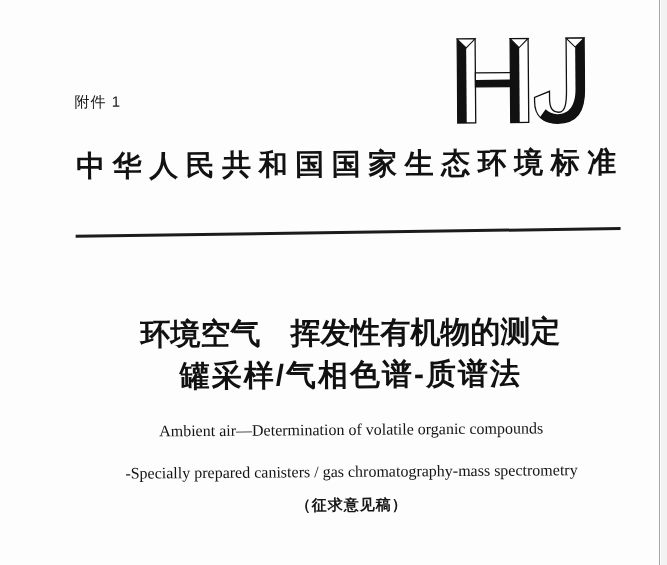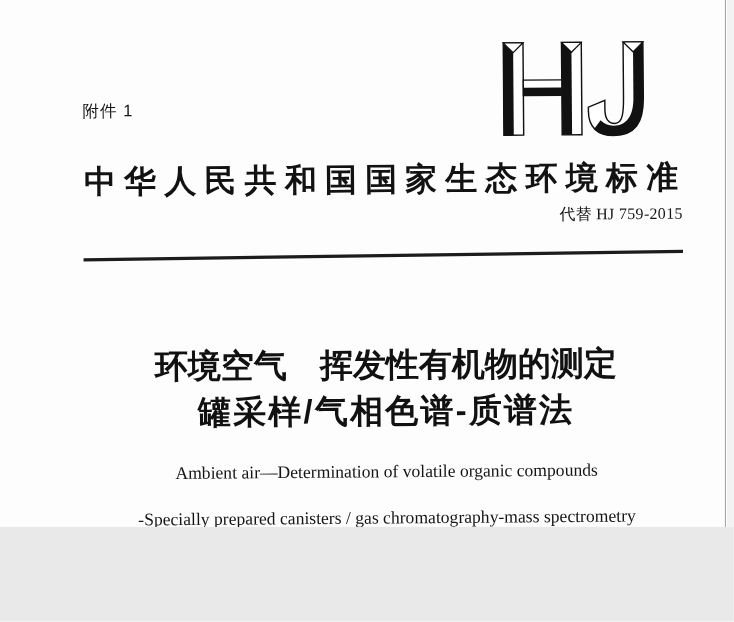--- a/index.html
+++ b/index.html
@@ -1,17 +1,17 @@
 <!DOCTYPE html>
 <html><head>
 <meta charset="utf-8">
 <style>
   html,body{margin:0;padding:0;background:#e9e9e9;}
   .page{
-    position:relative;width:667px;height:479px;background:#fdfdfd;
+    position:relative;width:667px;height:565px;background:#fdfdfd;
     overflow:hidden;color:#161616;
     font-family:"Liberation Serif","DejaVu Serif",serif;
   }
   .content{position:absolute;left:0;top:0;right:0;bottom:0;transform:rotate(-0.45deg);}
   .attach{
     position:absolute;left:76px;top:90px;
     font-family:"Liberation Sans","DejaVu Sans",sans-serif;
     font-size:15px;line-height:1.3;letter-spacing:1px;font-weight:500;
   }
   .logo{position:absolute;left:458px;top:39px;width:129px;height:87px;}
@@ -80,21 +80,20 @@
         <path d="M110,1 L128,1 L128,52 C128,75 120,86 101,86 C86,86 78,78 78,64 L78,60 L93,54 L93,62 C93,71 96,75 102,75 C109,75 110,65 110,52 Z" fill="#ffffff" stroke="#111" stroke-width="1.3"></path>
         <polygon points="128,1 128,52 119,52 119,10" fill="#111"></polygon>
         <path d="M128,52 C128,75 120,86 101,86 C93,86 87,84 83,80 L89,72 C92,75 96,77 101,77 C112,77 119,69 119,52 Z" fill="#111"></path>
         <polygon points="110,1 128,1 119,10" fill="#ffffff" stroke="#111" stroke-width="1.1"></polygon>
       </svg>
     </div>
 
     <div class="hdr">中华人民共和国国家生态环境标准</div>
 
     <div class="stdblk">
-      <div class="std2">代替 HJ 759-2015</div>
     </div>
 
     <div class="rule"></div>
 
     <div class="title-cn t1">环境空气　挥发性有机物的测定</div>
     <div class="title-cn t2">罐采样/气相色谱-质谱法</div>
 
     <div class="en en1">Ambient air—Determination of volatile organic compounds</div>
     <div class="en en2">-Specially prepared canisters / gas chromatography-mass spectrometry</div>
 

